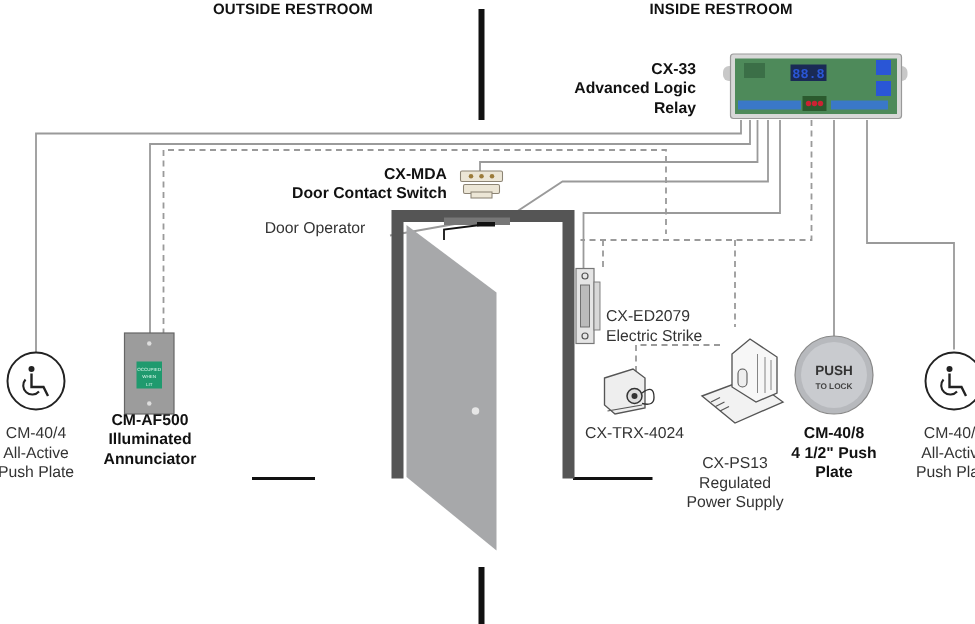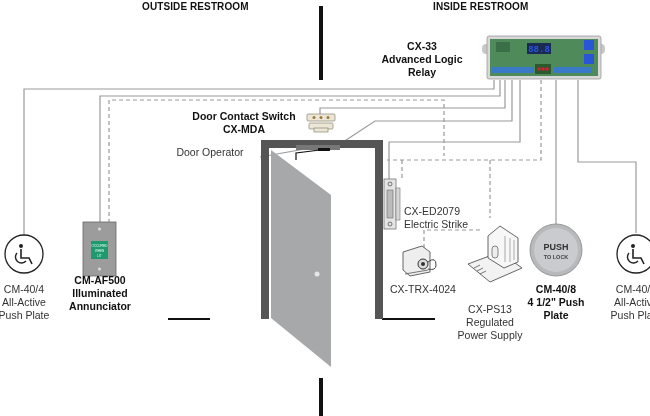--- a/index.html
+++ b/index.html
@@ -1,21 +1,21 @@
 <!DOCTYPE html>
 <html><head>
 <meta charset="utf-8">
 <style>
   html, body { margin: 0; padding: 0; background: #ffffff; }
   body { width: 650px; height: 416px; position: relative; overflow: hidden;
          font-family: "Liberation Sans", sans-serif; color: #222; }
   svg.wires { position: absolute; left: 0; top: 0; width: 650px; height: 416px; }
   .lbl { position: absolute; font-size: 10.5px; line-height: 13px; color: #333; text-align: center; white-space: nowrap; }
   .lbl.bold { font-weight: bold; color: #111; }
-  .lbl.right { }
+  .lbl.right { text-align: right; }
   .lbl.left { text-align: left; }
   .hdr { position: absolute; top: 1px; font-size: 10px; font-weight: bold; color: #111; letter-spacing: 0.1px; }
 </style>
 </head>
 <body>
 
 <div class="hdr" style="left:114px;margin-left:28px;">OUTSIDE RESTROOM</div>
 <div class="hdr" style="left:433px;">INSIDE RESTROOM</div>
 
 <svg class="wires" viewBox="0 0 650 416">
@@ -139,22 +139,22 @@
   </g>
 </svg>
 
 <div class="lbl bold right" style="left:380px; top:40px; width:84px;">
   <div>CX-33</div>
   <div>Advanced Logic</div>
   <div>Relay</div>
 </div>
 
 <div class="lbl bold right" style="left:190px; top:110px; width:108px;">
+  <div>CX-MDA</div>
   <div>Door Contact Switch</div>
-  <div>CX-MDA</div>
 </div>
 
 <div class="lbl" style="left:160px; top:146px; width:100px;">
   <div>Door Operator</div>
 </div>
 
 <div class="lbl left" style="left:404px; top:191px; width:90px;margin-top:14px;">
   <div>CX-ED2079</div>
   <div>Electric Strike</div>
 </div>

